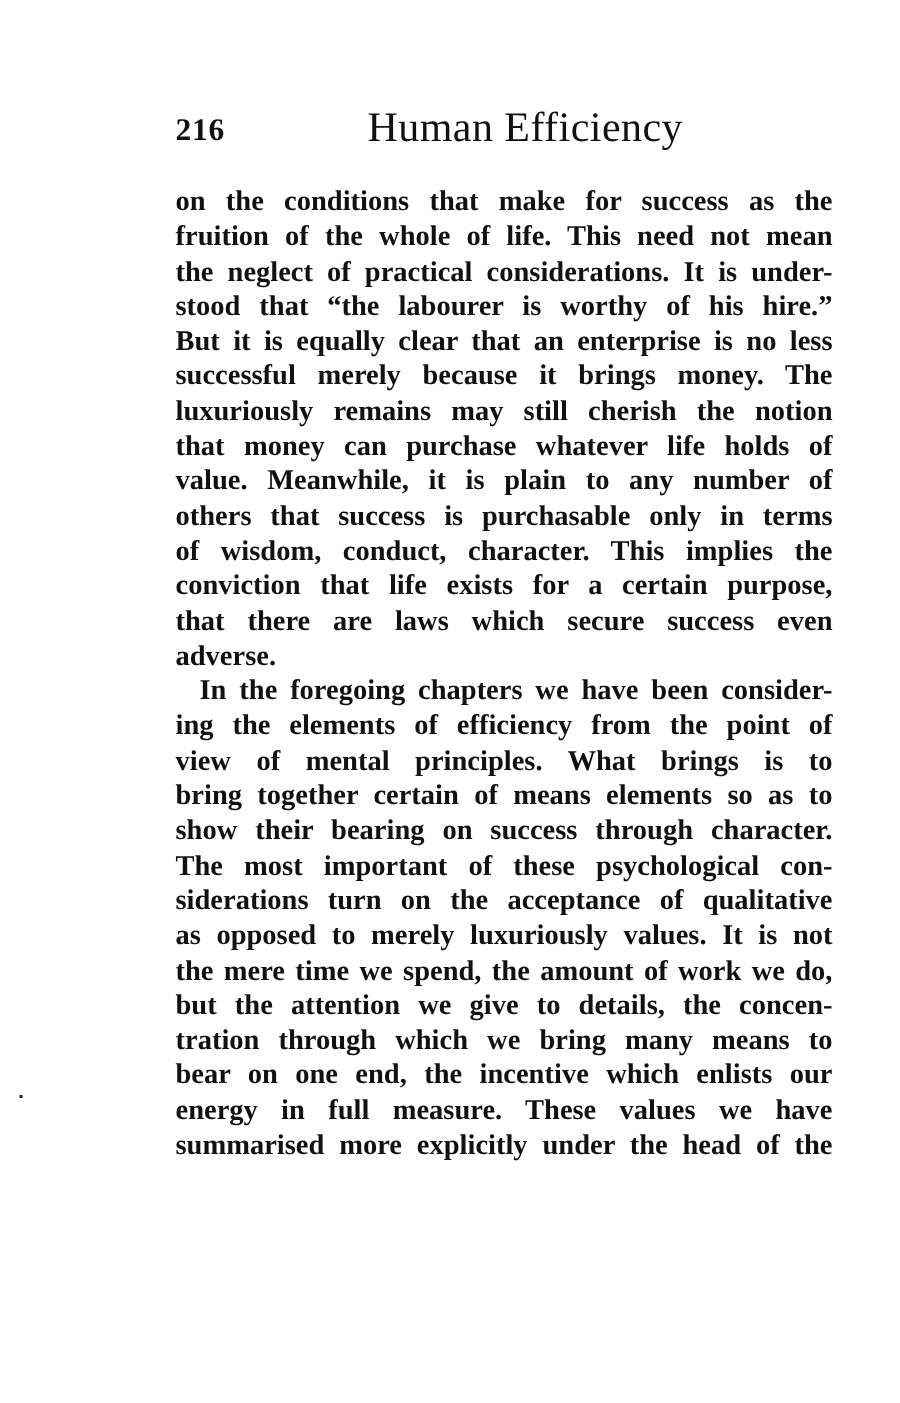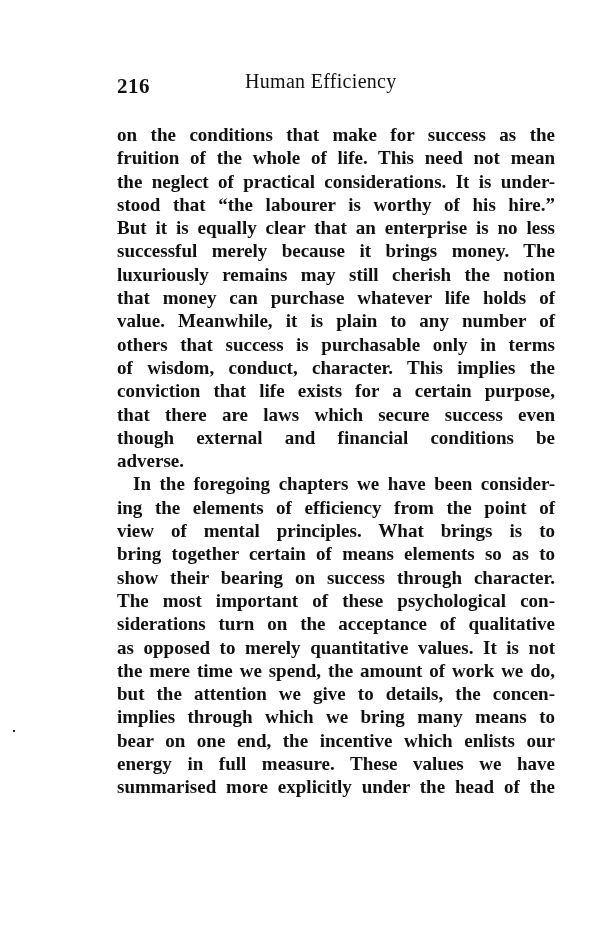--- a/index.html
+++ b/index.html
@@ -32,21 +32,21 @@
       left: 0;
       top: 4px;
       font-size: 21px;
       font-weight: bold;
       letter-spacing: 0.5px;
     }
     .running-title {
       position: absolute;
       left: 128px;
       top: 0px;
-      font-size: 20px;
+      font-size: 28px;
       letter-spacing: 0.3px;
     }
     .body-text {
       position: absolute;
       left: 117px;
       top: 123px;
       width: 438px;
     }
     .line {
       display: block;
@@ -91,35 +91,34 @@
       <span class="line">stood that “the labourer is worthy of his hire.”</span>
       <span class="line">But it is equally clear that an enterprise is no less</span>
       <span class="line">successful merely because it brings money.  The</span>
       <span class="line">luxuriously remains may still cherish the notion</span>
       <span class="line">that money can purchase whatever life holds of</span>
       <span class="line">value.  Meanwhile, it is plain to any number of</span>
       <span class="line">others that success is purchasable only in terms</span>
       <span class="line">of wisdom, conduct, character.  This implies the</span>
       <span class="line">conviction that life exists for a certain purpose,</span>
       <span class="line">that there are laws which secure success even</span>
-      <span class="line">though external and financial conditions be</span>
       <span class="line last">adverse.</span>
     </div>
     <div class="paragraph">
       <span class="line indent">In the foregoing chapters we have been consider-</span>
       <span class="line">ing the elements of efficiency from the point of</span>
       <span class="line">view of mental principles.  What brings is to</span>
       <span class="line">bring together certain of means elements so as to</span>
       <span class="line">show their bearing on success through character.</span>
       <span class="line">The most important of these psychological con-</span>
       <span class="line">siderations turn on the acceptance of qualitative</span>
-      <span class="line">as opposed to merely quantitative values.  It is not</span>
+      <span class="line">as opposed to merely luxuriously values.  It is not</span>
       <span class="line">the mere time we spend, the amount of work we do,</span>
       <span class="line">but the attention we give to details, the concen-</span>
-      <span class="line">implies through which we bring many means to</span>
+      <span class="line">tration through which we bring many means to</span>
       <span class="line">bear on one end, the incentive which enlists our</span>
       <span class="line">energy in full measure.  These values we have</span>
       <span class="line">summarised more explicitly under the head of the</span>
     </div>
   </div>
 
   <div class="speck"></div>
 </div>
 
 </body></html>

